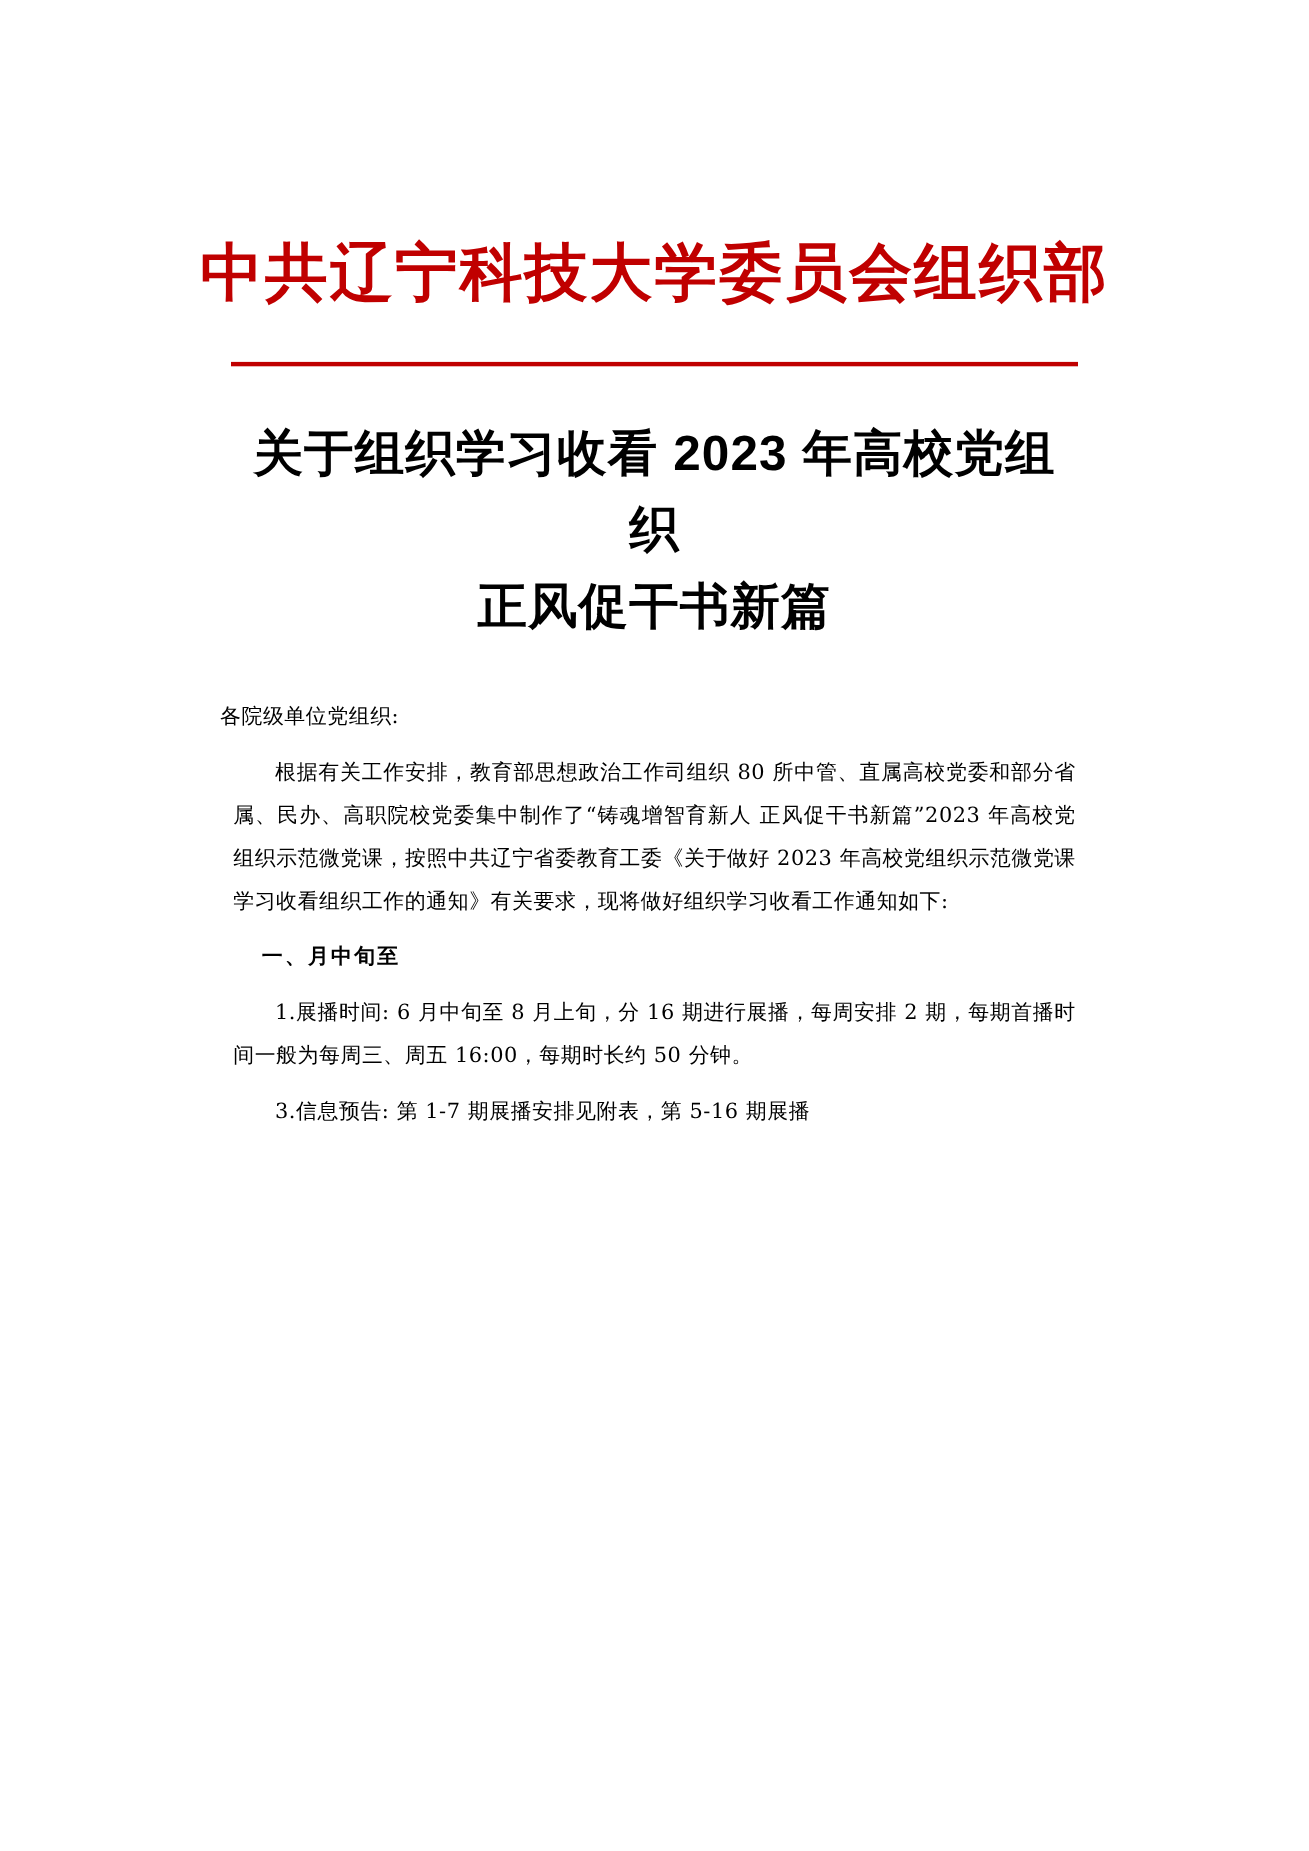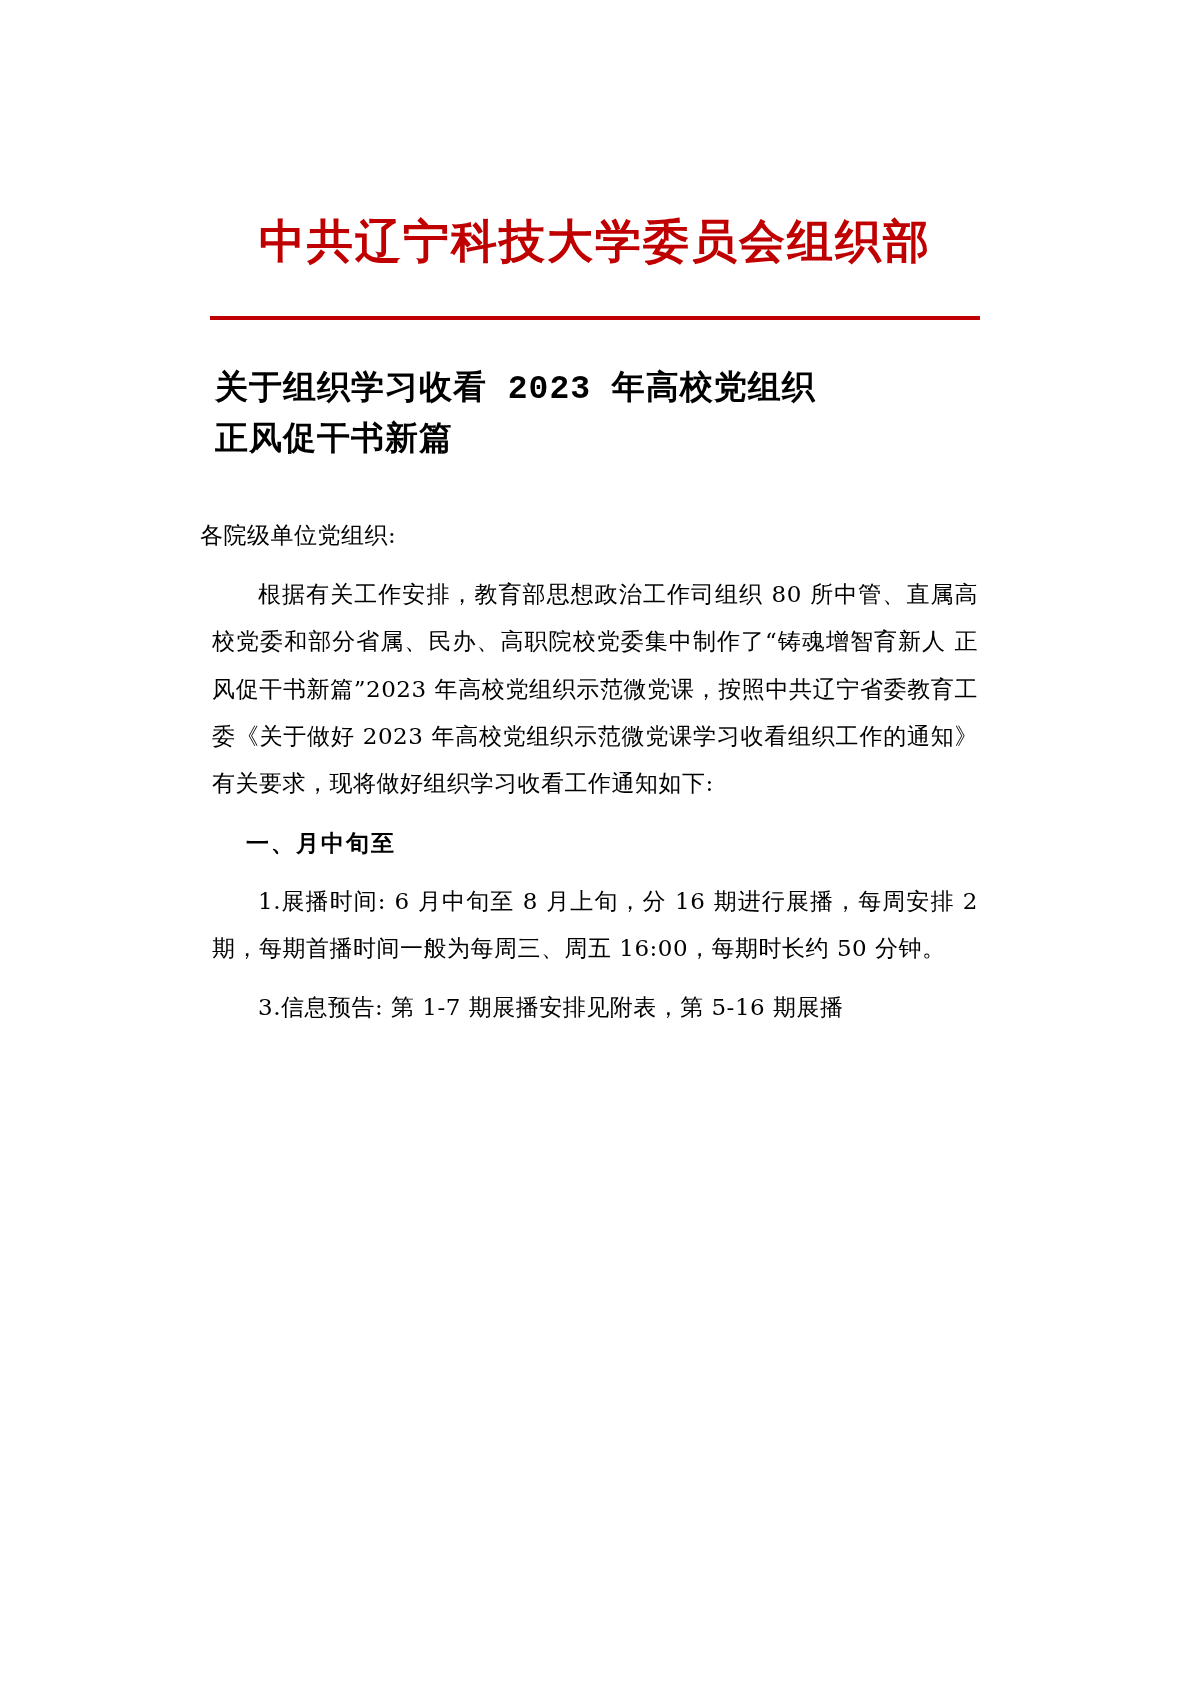--- a/index.html
+++ b/index.html
@@ -20,44 +20,45 @@
     height: 1683px;
     box-sizing: border-box;
     padding: 0;
     position: relative;
   }
   .masthead {
     text-align: center;
     color: #c00000;
     font-family: "DejaVu Serif", "Liberation Serif", serif;
     font-weight: bold;
-    font-size: 46px;
+    font-size: 57px;
     letter-spacing: 2px;
     margin-top: 215px;
     line-height: 1.15;
   }
   .red-rule {
     width: 770px;
     height: 4px;
     background: #c00000;
     margin: 48px auto 0 auto;
   }
   .doc-title {
-    font-family: Liberation Mono, monospace;
+    text-align: center;
+    font-family: Liberation Sans, sans-serif;
     font-weight: bold;
-    font-size: 33px;
+    font-size: 45px;
     line-height: 1.55;
     margin: 44px auto 0 auto;
     width: 760px;
     letter-spacing: 1px;
   }
   .body-block {
     width: 790px;
     margin: 46px auto 0 auto;
-    font-size: 23px;
+    font-size: 19px;
     line-height: 2.05;
     text-align: justify;
     text-justify: inter-ideograph;
     letter-spacing: 0.5px;
   }
   .p-salutation {
     text-indent: 0;
     margin: 0 0 6px 0;
   }
   .p-indent {

